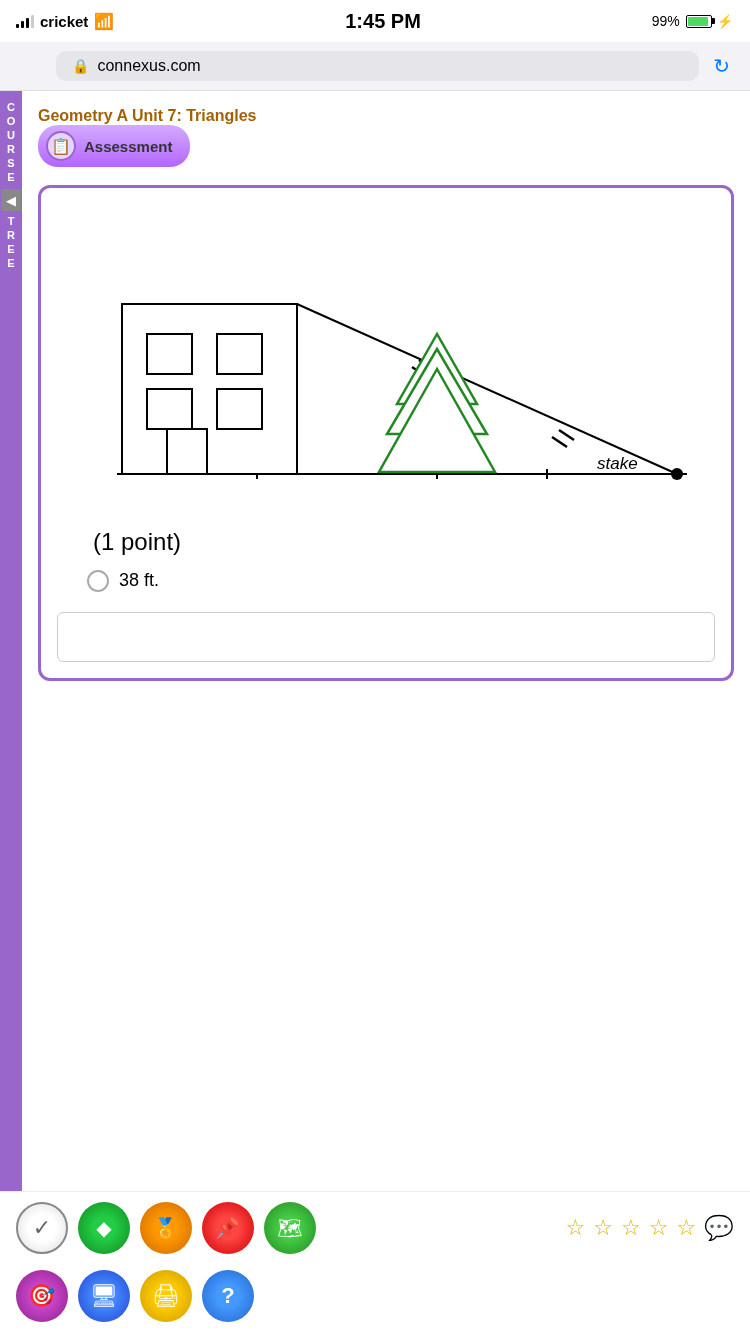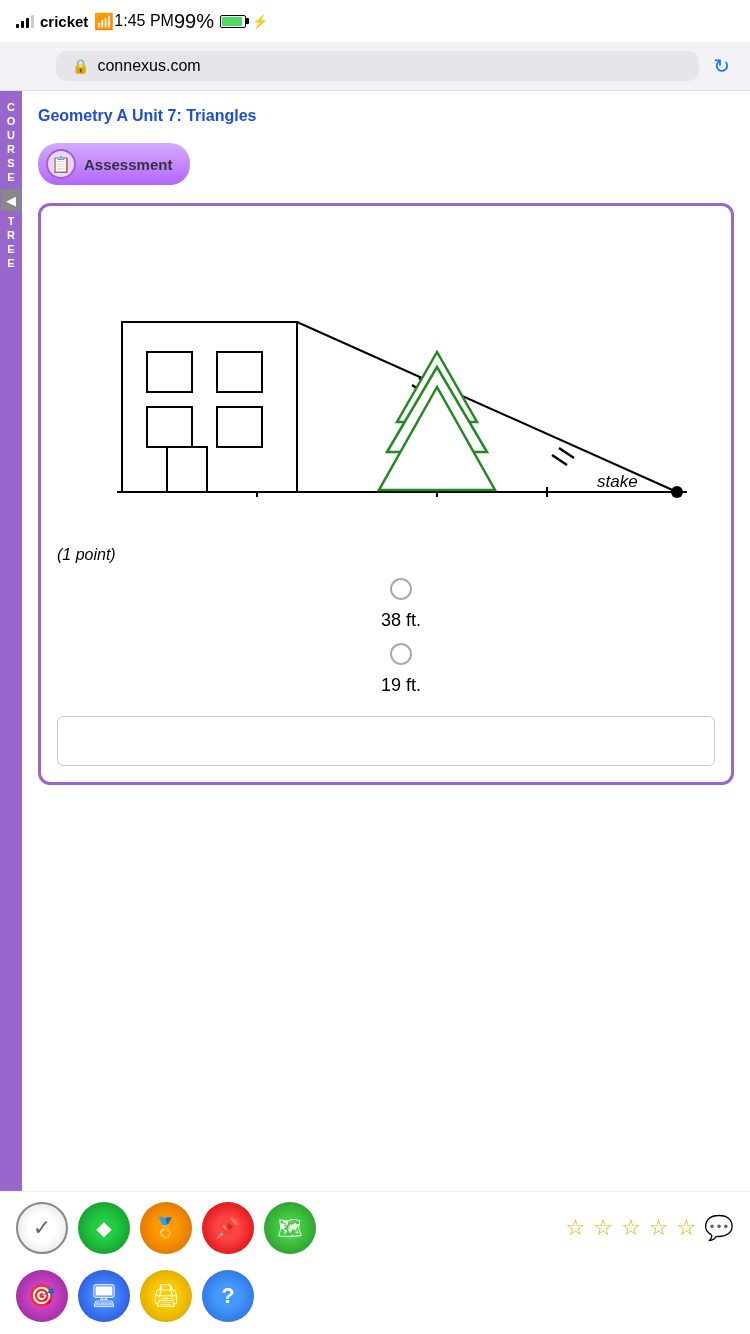--- a/index.html
+++ b/index.html
@@ -9,20 +9,21 @@
       min-height: 1334px;
       font-family: -apple-system, 'Helvetica Neue', Arial, sans-serif;
       background: #f0f0f0;
       overflow-x: hidden;
     }
 
     
     .status-bar {
       display: flex;
       align-items: center;
+      justify-content: space-between;
       background: #fff;
       padding: 6px 16px;
       height: 42px;
     }
     .status-left {
       display: flex;
       align-items: center;
       gap: 6px;
       font-size: 14px;
       font-weight: 600;
@@ -32,22 +33,22 @@
       align-items: flex-end;
       gap: 2px;
       height: 14px;
     }
     .signal-bar {
       width: 3px;
       background: #000;
       border-radius: 1px;
     }
     .status-center {
-      font-size: 16px;
-      font-weight: 400;
+      font-size: 20px;
+      font-weight: 700;
     }
     .status-right {
       display: flex;
       align-items: center;
       gap: 6px;
       font-size: 14px;
       font-weight: 500;
     }
     .battery-container {
       display: flex;
@@ -133,22 +134,22 @@
 
     .lesson-title {
       font-size: 22px;
       font-weight: bold;
       color: #6633cc;
       margin-bottom: 4px;
     }
     .lesson-subtitle {
       font-size: 16px;
       font-weight: bold;
-      color: #1d4ed8;
-      margin-bottom: 18px;
+      color: #a16207;
+      margin-bottom: 0;
     }
 
     
     .assessment-badge {
       display: inline-flex;
       align-items: center;
       gap: 8px;
       background: linear-gradient(to bottom, #d4aaff, #b366ff);
       border-radius: 20px;
       padding: 6px 18px 6px 8px;
@@ -180,37 +181,36 @@
       margin-bottom: 20px;
     }
 
     
     .diagram-container {
       width: 100%;
       margin-bottom: 10px;
     }
 
     .point-text {
-      font-style: italic;
-      font-size: 16px;
+      font-size: 24px;
       margin-bottom: 14px;
       color: #000;
+      margin-left: 36px;
     }
 
     
     .answer-options {
       margin-left: 30px;
     }
     .option-item {
       display: flex;
-      align-items: center;
+      align-items: flex-start;
       gap: 10px;
       margin-bottom: 12px;
       cursor: pointer;
-      flex-direction: column;
     }
     .radio-circle {
       width: 22px;
       height: 22px;
       border-radius: 50%;
       border: 2px solid #aaa;
       background: #fff;
       flex-shrink: 0;
     }
     .option-label {
@@ -283,21 +283,21 @@
       <div class="signal-bar" style="height:4px"></div>
       <div class="signal-bar" style="height:7px"></div>
       <div class="signal-bar" style="height:10px"></div>
       <div class="signal-bar" style="height:13px; background:#ccc"></div>
     </div>
     <span style="font-size:15px;font-weight:600;">cricket</span>
     <span style="font-size:16px;">📶</span>
   </div>
   <div class="status-center">1:45 PM</div>
   <div class="status-right">
-    <span style="font-size:20px;font-weight:500;">99%</span>
+    <span style="font-size:14px;font-weight:500;">99%</span>
     <div class="battery-container">
       <div class="battery">
         <div class="battery-fill"></div>
       </div>
     </div>
     <span style="font-size:13px;">⚡</span>
   </div>
 </div>
 
 <div class="address-bar">
@@ -372,24 +372,20 @@
           <text x="540" y="265" font-size="17" font-style="italic" fill="#000">stake</text>
         </svg>
       </div>
 
       <div class="point-text">(1 point)</div>
 
       <div class="answer-options">
         <div class="option-item">
           <div class="radio-circle"></div>
           <span class="option-label">38 ft.</span>
-        </div>
-        <div class="option-item">
-          <div class="radio-circle"></div>
-          <span class="option-label">19 ft.</span>
         </div>
       </div>
 
       <div class="answer-input"></div>
     </div>
   </div>
 </div>
 
 <div class="bottom-toolbar">
   <div class="toolbar-icon icon-check">

